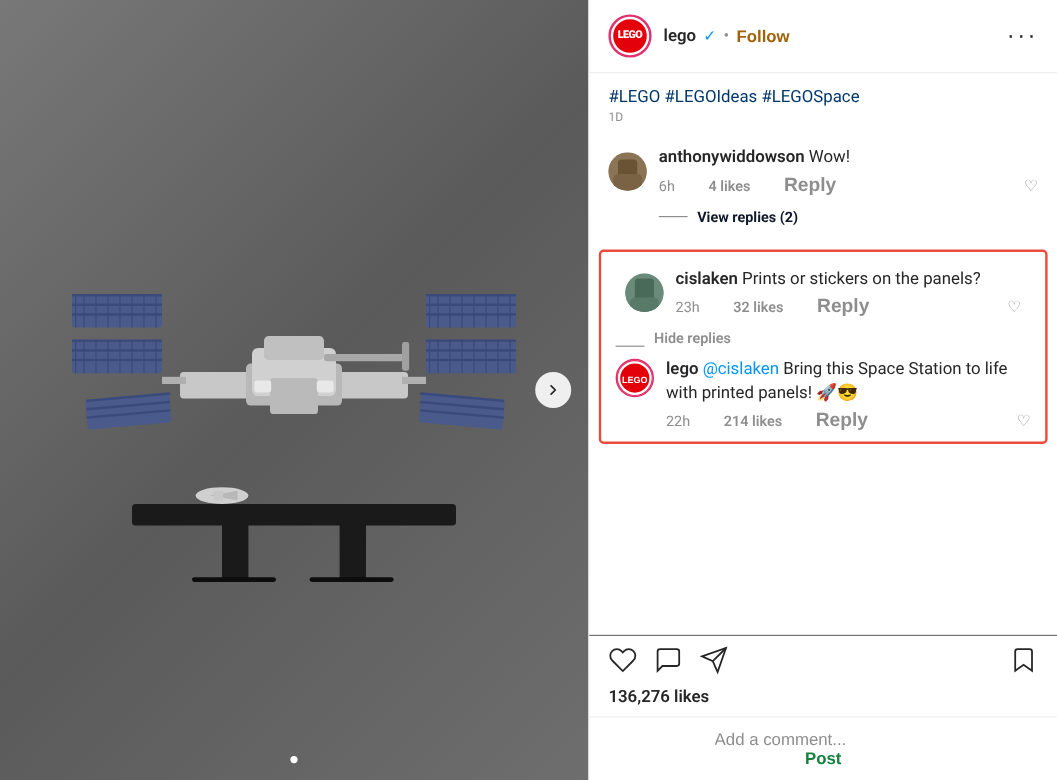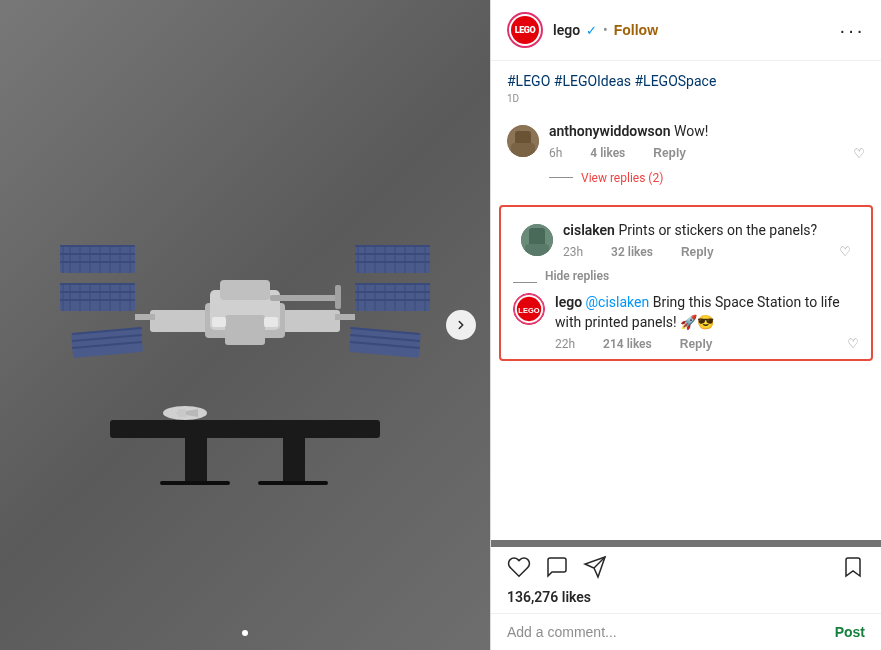--- a/index.html
+++ b/index.html
@@ -241,43 +241,43 @@
       color: #8e8e8e;
     }
 
     .comment-likes {
       font-size: 12px;
       color: #8e8e8e;
       font-weight: 600;
     }
 
     .reply-btn {
-      font-size: 12px;
+      font-size: 16px;
       color: #8e8e8e;
       font-weight: 600;
       cursor: pointer;
       background: none;
       border: none;
     }
 
     .heart-icon {
       margin-left: auto;
       color: #8e8e8e;
       font-size: 13px;
       cursor: pointer;
     }
 
     .view-replies {
       display: flex;
       align-items: center;
       gap: 8px;
       padding: 4px 16px 4px 58px;
       font-size: 12px;
-      color: #ef4444;
-      font-weight: 400;
+      color: #0f172a;
+      font-weight: 700;
       cursor: pointer;
     }
 
     .view-replies-line {
       width: 24px;
       height: 1px;
       background: #8e8e8e;
     }
 
     
@@ -306,21 +306,21 @@
     }
 
     .nested-comment {
       padding: 6px 8px 8px 8px;
       display: flex;
       gap: 10px;
     }
 
     
     .action-bar {
-      border-top: 7px solid #737373;
+      border-top: 1px solid #737373;
       padding: 8px 16px 6px;
     }
 
     .action-icons {
       display: flex;
       align-items: center;
       gap: 14px;
       margin-bottom: 6px;
     }
 
@@ -350,20 +350,21 @@
       color: #8e8e8e;
       text-transform: uppercase;
       margin-bottom: 8px;
     }
 
     .add-comment-row {
       display: flex;
       align-items: center;
       border-top: 1px solid #efefef;
       padding: 10px 16px;
+      flex-direction: column;
     }
 
     .add-comment-input {
       flex: 1;
       border: none;
       outline: none;
       font-size: 14px;
       color: #262626;
       background: transparent;
     }

